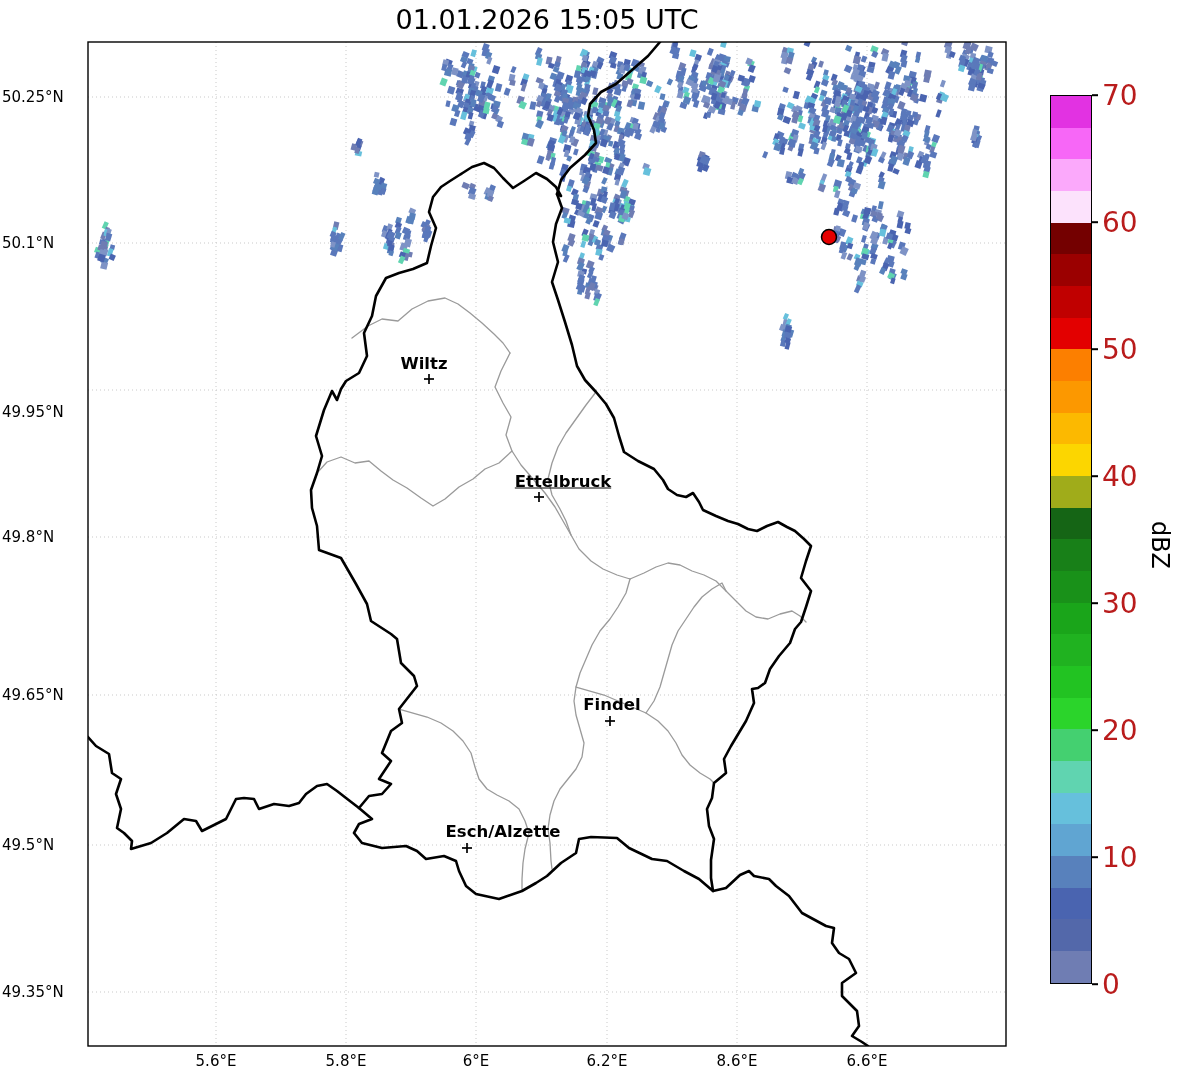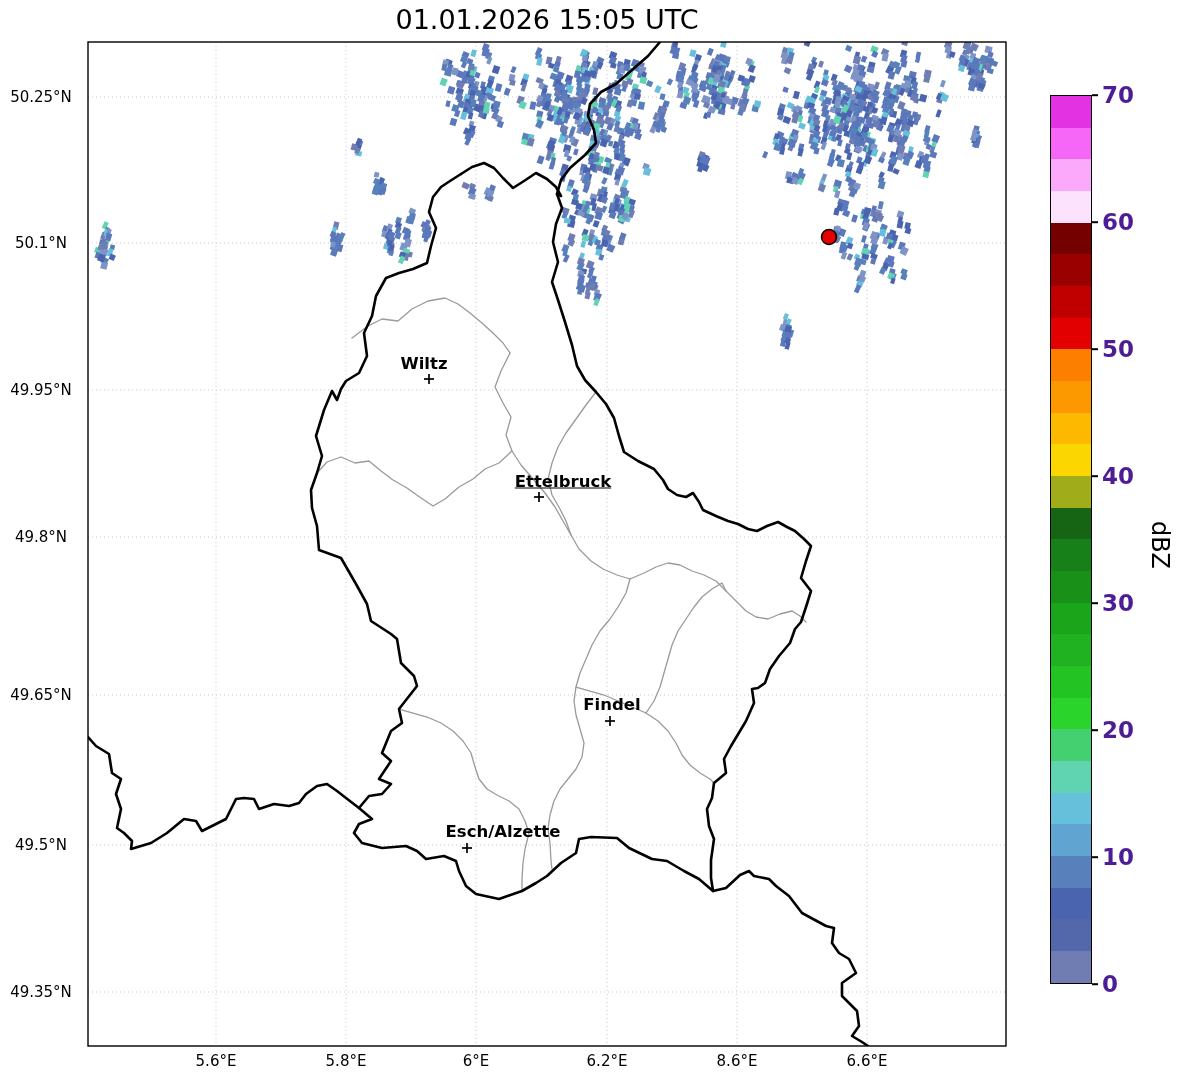--- a/index.html
+++ b/index.html
@@ -3,28 +3,28 @@
 <meta charset="utf-8">
 <style>
   html,body{margin:0;padding:0;background:#ffffff;}
   #fig{position:relative;width:1184px;height:1081px;background:#ffffff;
        font-family:"DejaVu Sans","Liberation Sans",sans-serif;overflow:hidden;border-radius:9px;}
   #map-svg{position:absolute;left:0;top:0;}
   .fig-title{position:absolute;left:88px;top:4px;width:918px;text-align:center;
              font-size:27px;color:#000;}
   .info-box{position:absolute;left:95px;top:50px;width:207px;background:#ffffff;
             border:1.5px solid #000;padding:3px 7px 4px 7px;font-size:15.5px;line-height:1.42;z-index:5;}
-  .ytick{position:absolute;width:78px;text-align:center;font-size:15px;color:#000;transform:translateY(-50%);}
+  .ytick{position:absolute;width:78px;text-align:left;font-size:15px;color:#000;transform:translateY(-50%);}
   .xtick{position:absolute;top:1052px;width:80px;text-align:center;font-size:15px;color:#000;transform:translateX(-50%);}
   .city-label{position:absolute;transform:translate(-50%,-50%);font-size:16.5px;font-weight:bold;color:#000;white-space:nowrap;z-index:4;}
   .cbar{position:absolute;left:1050px;top:95px;width:42px;height:889px;
         border:1.3px solid #000;box-sizing:border-box;display:flex;flex-direction:column;}
   .cbar-seg{flex:1 1 0;}
   .cbar-tickmark{position:absolute;left:1092px;width:6px;height:1.6px;background:#000;transform:translateY(-50%);}
-  .cbar-ticklabel{position:absolute;left:1102px;font-size:23px;color:#4c1d95;transform:translateY(-50%);font-weight:bold;}
+  .cbar-ticklabel{position:absolute;left:1102px;font-size:28px;color:#b91c1c;transform:translateY(-50%);}
   .cbar-title{position:absolute;left:1129px;top:530px;width:60px;height:30px;
               font-size:24px;color:#000;transform:rotate(90deg);text-align:center;}
 </style>
 </head>
 <body>
 
 <div id="fig">
   <div class="fig-title">01.01.2026 15:05 UTC</div>
 
   <svg id="map-svg" width="1184" height="1081">
@@ -1566,21 +1566,21 @@
         </g>
       </g>
       <circle cx="829" cy="237" r="7.5" fill="#e60000" stroke="#000000" stroke-width="1.5"></circle>
       <rect x="88" y="42" width="918" height="1004" fill="none" stroke="#000" stroke-width="1.4"></rect>
     </svg>
 
 
   <div id="ytick-container">
       <div class="ytick" style="left: 2px; top: 97px;">50.25°N</div>
       <div class="ytick" style="left: 2px; top: 243px;">50.1°N</div>
-      <div class="ytick" style="left: 2px; top: 390px;">49.95°N</div>
+      <div class="ytick" style="left: 2px; top: 412px;">49.95°N</div>
       <div class="ytick" style="left: 2px; top: 537px;">49.8°N</div>
       <div class="ytick" style="left: 2px; top: 695px;">49.65°N</div>
       <div class="ytick" style="left: 2px; top: 845px;">49.5°N</div>
       <div class="ytick" style="left: 2px; top: 992px;">49.35°N</div>
     </div>
   <div id="xtick-container">
       <div class="xtick" style="left: 216px;">5.6°E</div>
       <div class="xtick" style="left: 346px;">5.8°E</div>
       <div class="xtick" style="left: 476px;">6°E</div>
       <div class="xtick" style="left: 607px;">6.2°E</div>

